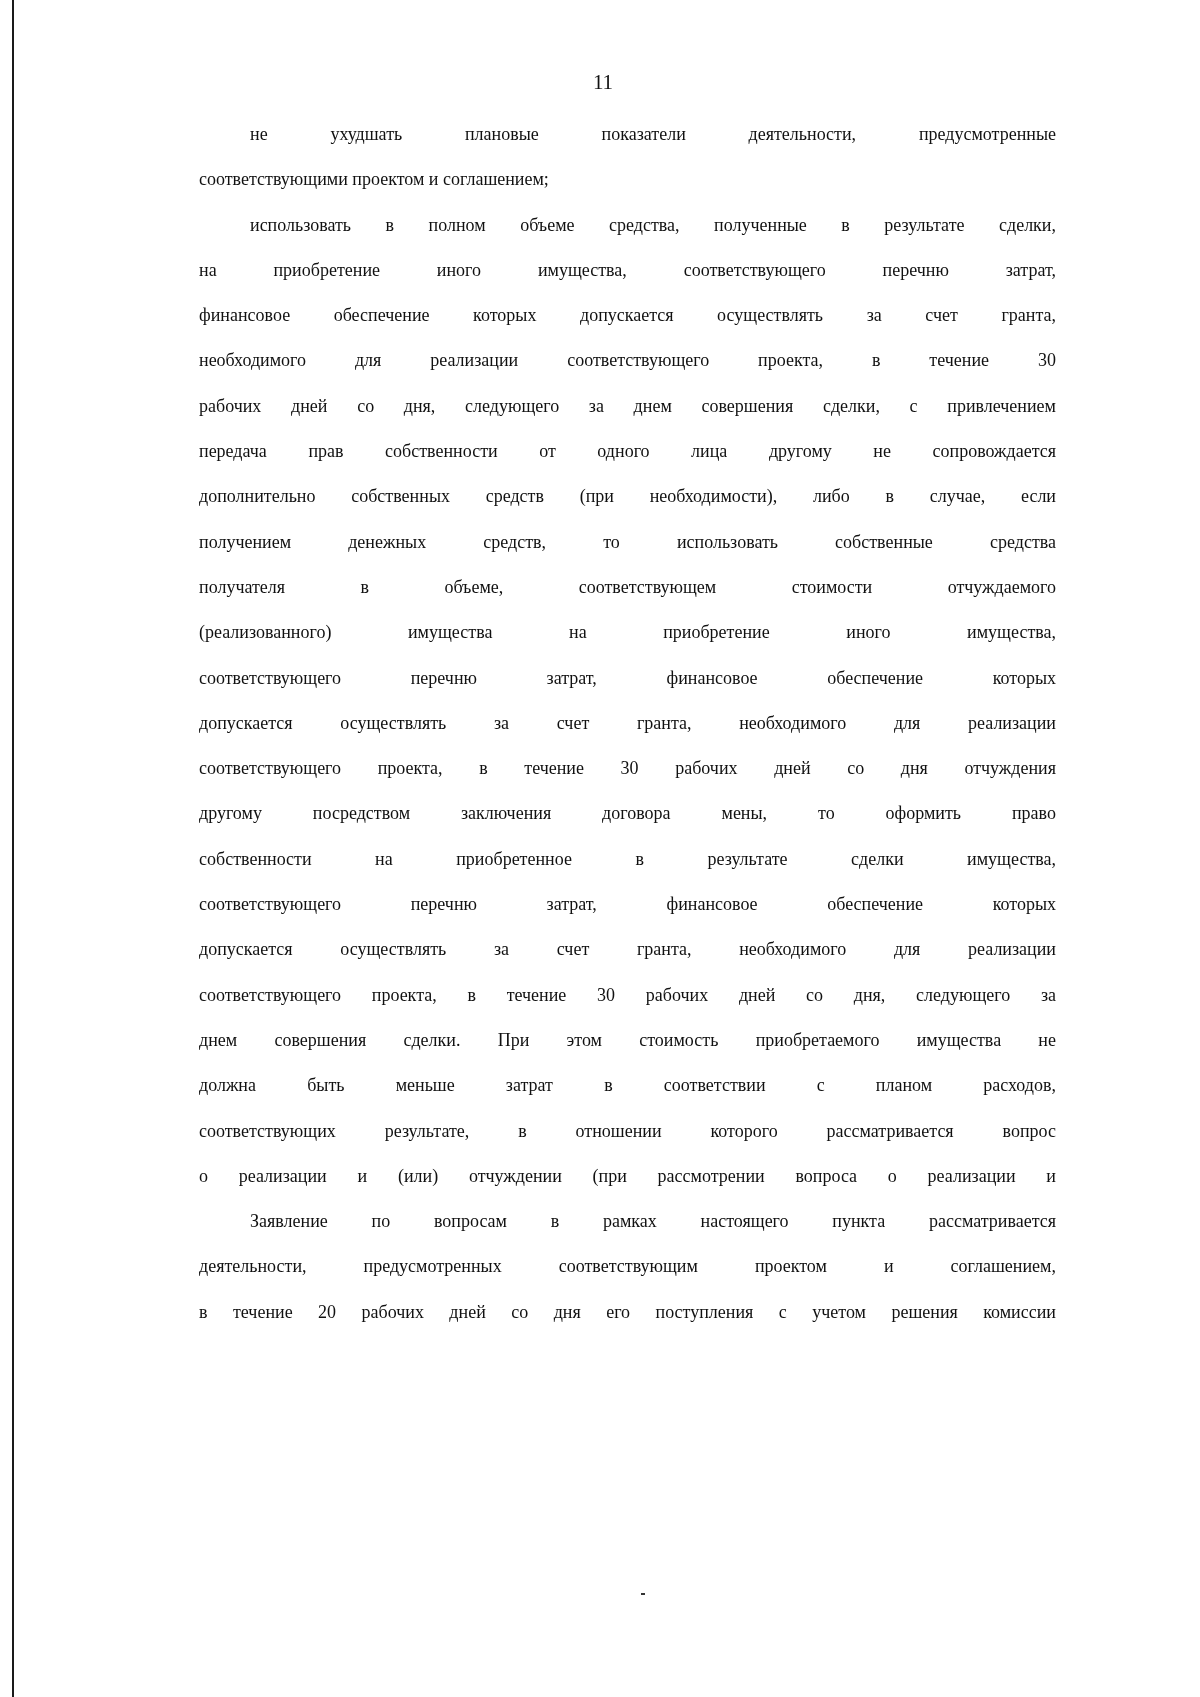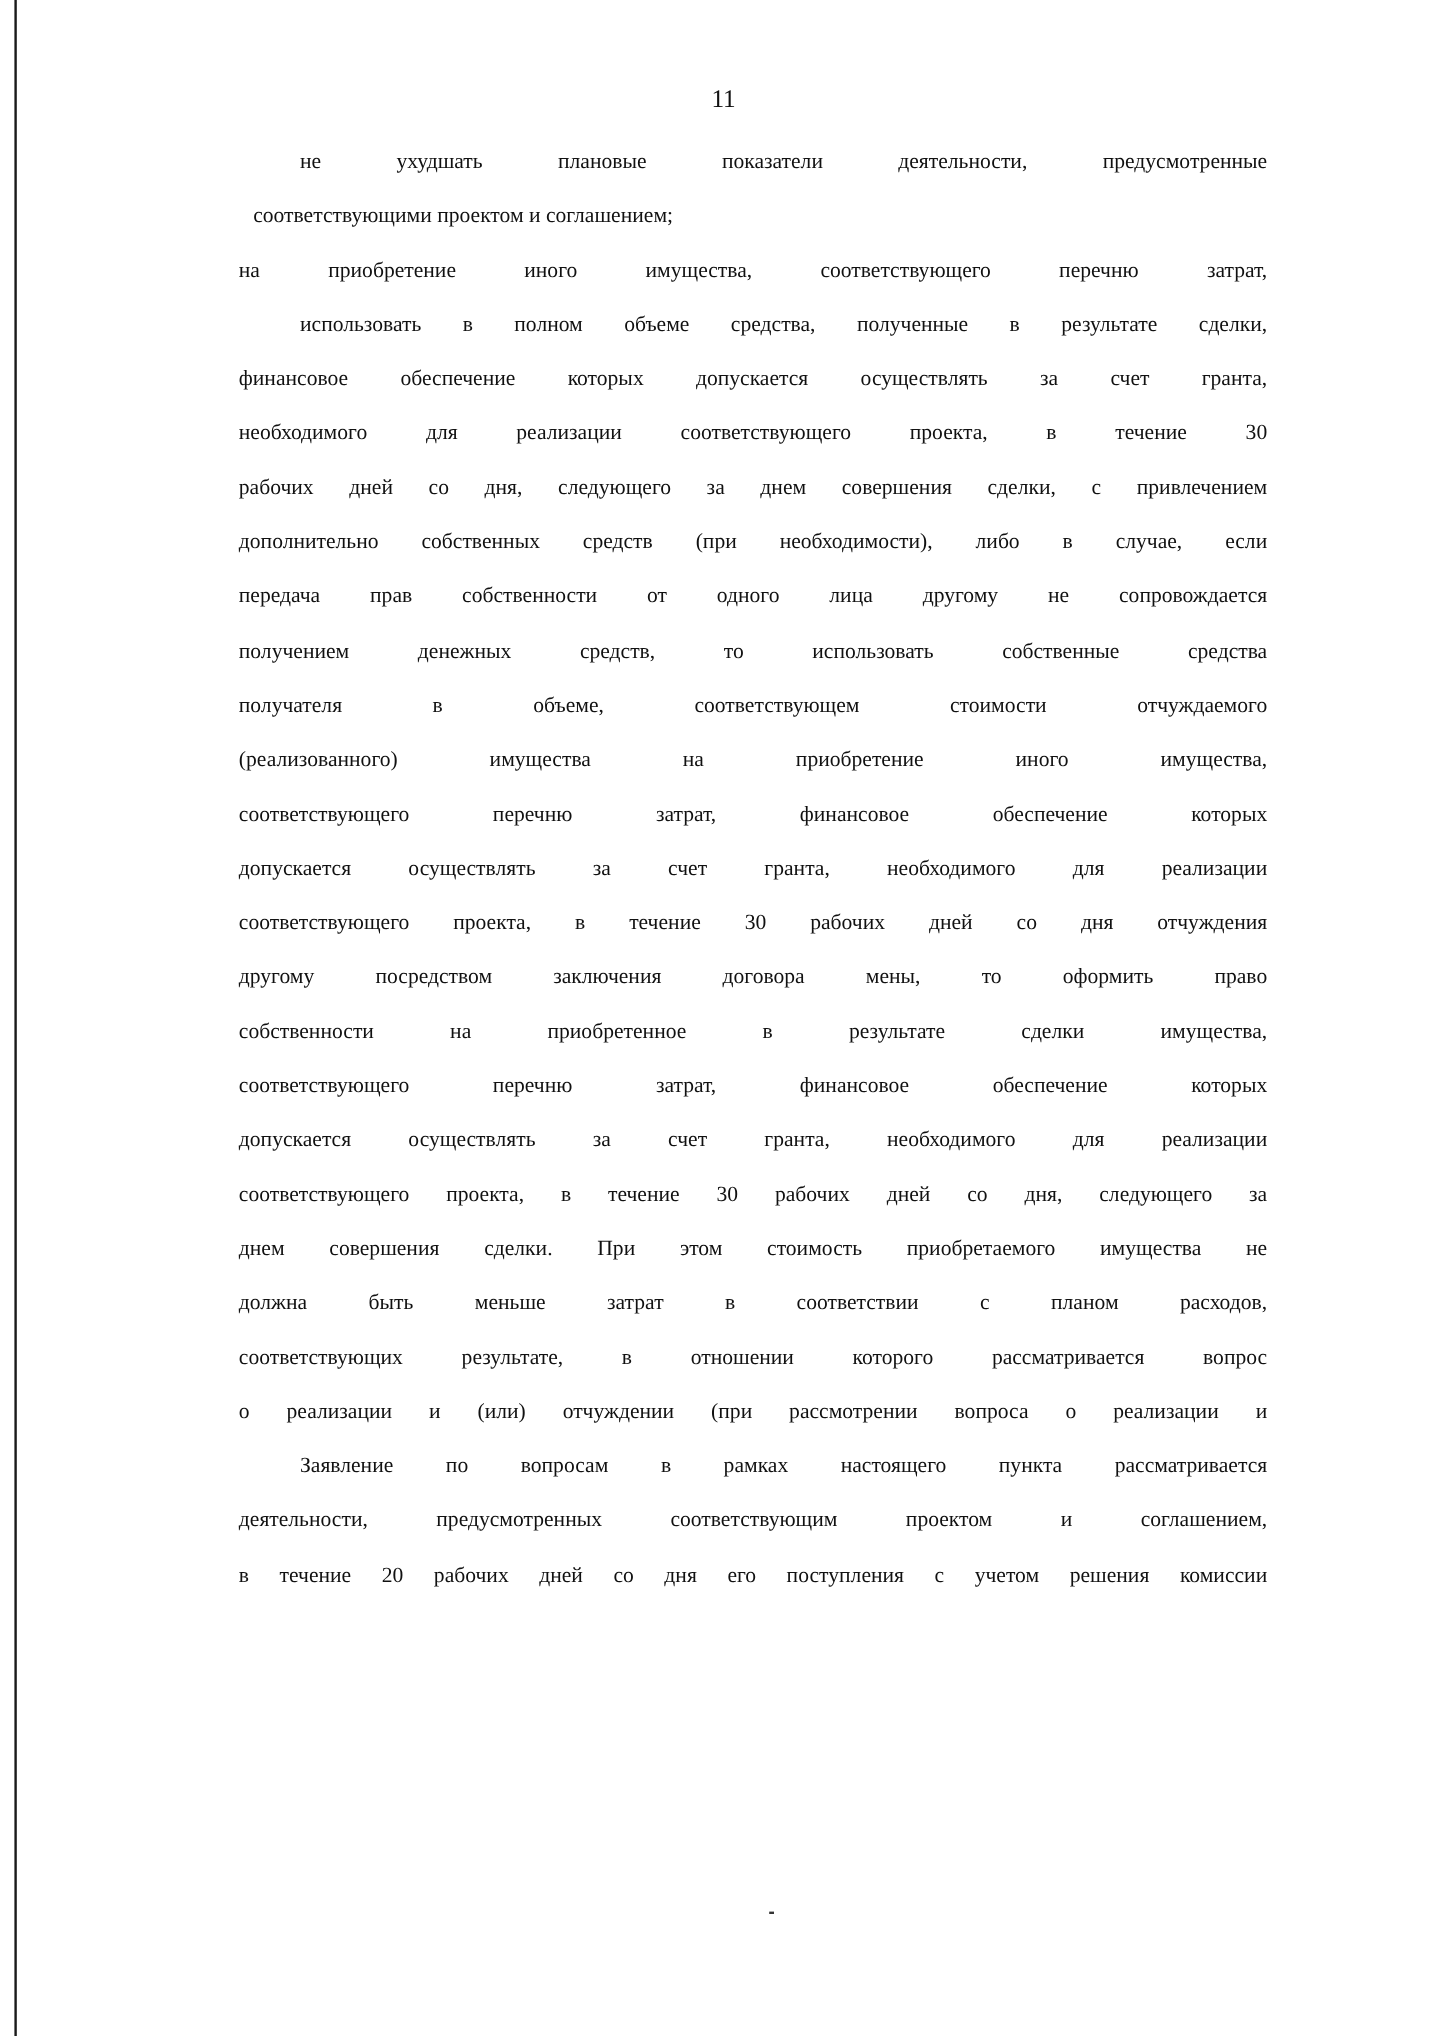--- a/index.html
+++ b/index.html
@@ -46,21 +46,20 @@
     height: 45.3px;
     white-space: nowrap;
     text-align: justify;
     text-align-last: justify;
   }
   .line.indent {
     padding-left: 51px;
   }
   .line.last {
     text-align-last: left;
-    margin-left: 12px;
   }
   .scan-dot {
     position: absolute;
     left: 641px;
     top: 1593px;
     width: 4px;
     height: 2px;
     background: #333333;
   }
 </style>
@@ -72,27 +71,27 @@
 <div class="page-number">11</div>
 
 <div class="body-text">
 
   <div>
     <span class="line indent">не ухудшать плановые показатели деятельности, предусмотренные</span>
     <span class="line last">соответствующими проектом и соглашением;</span>
   </div>
 
   <div>
+    <span class="line indent">использовать в полном объеме средства, полученные в результате сделки,</span>
     <span class="line">на приобретение иного имущества, соответствующего перечню затрат,</span>
-    <span class="line indent">использовать в полном объеме средства, полученные в результате сделки,</span>
     <span class="line">финансовое обеспечение которых допускается осуществлять за счет гранта,</span>
     <span class="line">необходимого для реализации соответствующего проекта, в течение 30</span>
     <span class="line">рабочих дней со дня, следующего за днем совершения сделки, с привлечением</span>
+    <span class="line">передача прав собственности от одного лица другому не сопровождается</span>
     <span class="line">дополнительно собственных средств (при необходимости), либо в случае, если</span>
-    <span class="line">передача прав собственности от одного лица другому не сопровождается</span>
     <span class="line">получением денежных средств, то использовать собственные средства</span>
     <span class="line">получателя в объеме, соответствующем стоимости отчуждаемого</span>
     <span class="line">(реализованного) имущества на приобретение иного имущества,</span>
     <span class="line">соответствующего перечню затрат, финансовое обеспечение которых</span>
     <span class="line">допускается осуществлять за счет гранта, необходимого для реализации</span>
     <span class="line">соответствующего проекта, в течение 30 рабочих дней со дня отчуждения</span>
     <span class="line">другому посредством заключения договора мены, то оформить право</span>
     <span class="line">собственности на приобретенное в результате сделки имущества,</span>
     <span class="line">соответствующего перечню затрат, финансовое обеспечение которых</span>
     <span class="line">допускается осуществлять за счет гранта, необходимого для реализации</span>

